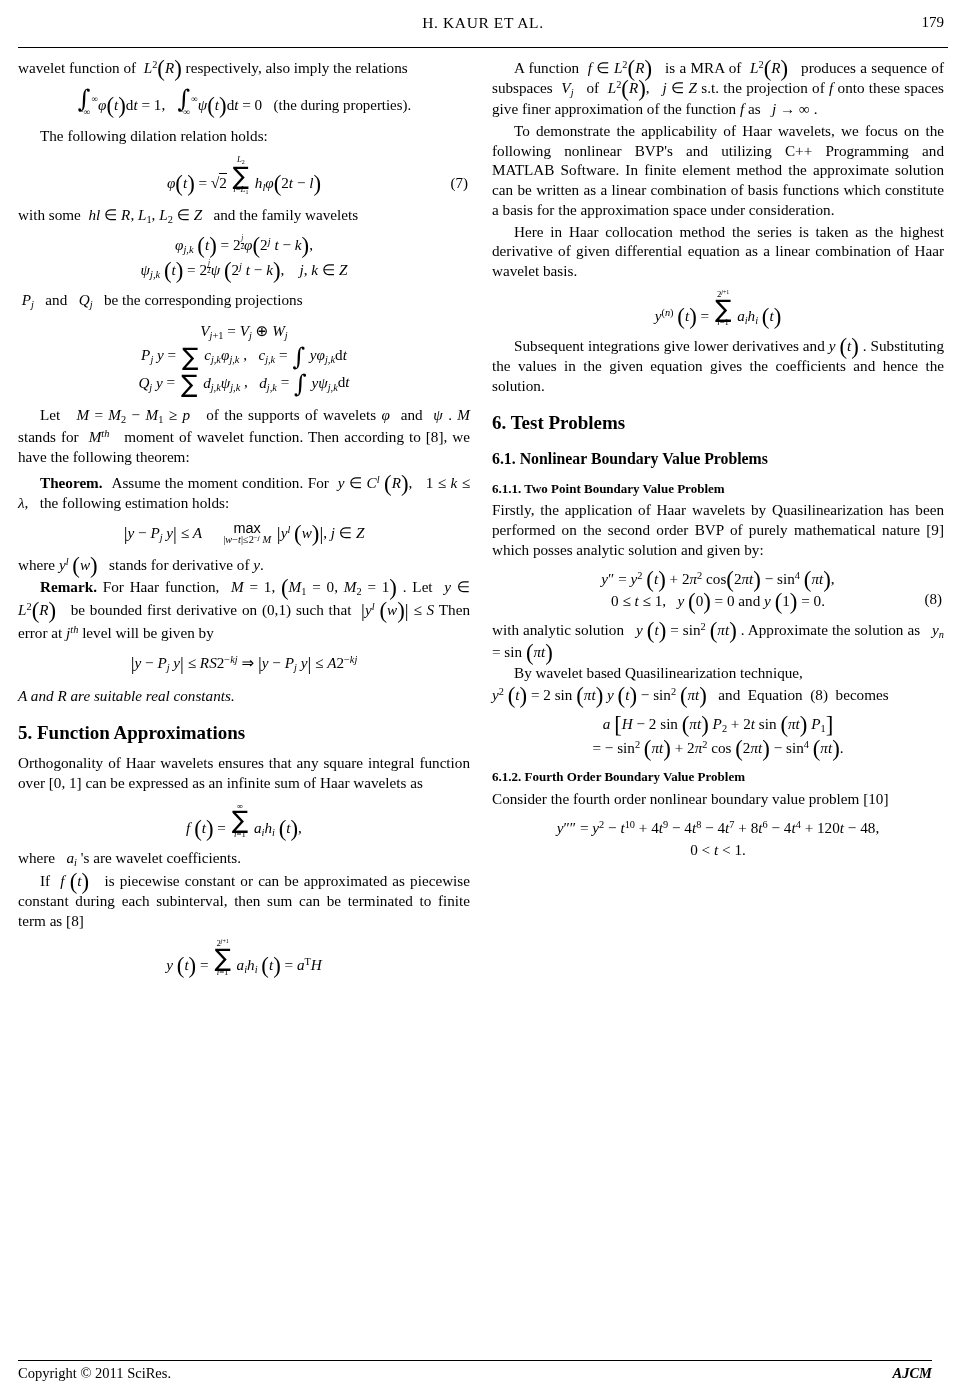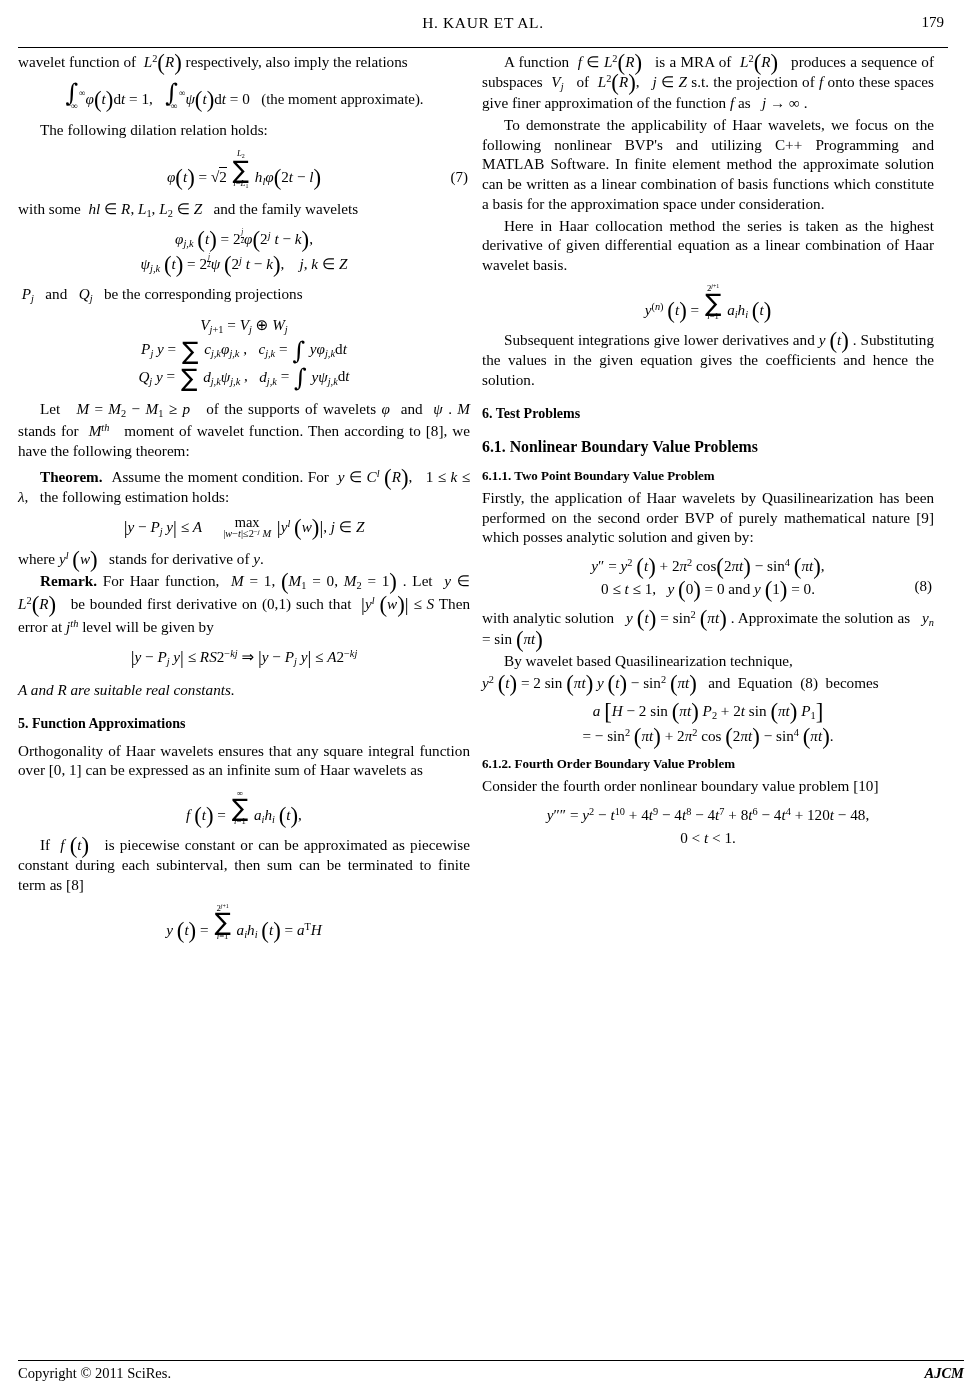--- a/index.html
+++ b/index.html
@@ -40,22 +40,22 @@
     top: 4px;
     font-size: 15px;
   }
   .rule {
     border-top: 1.1px solid #000;
     margin-top: 3px;
   }
   
   .cols {
     display: flex;
-    gap: 12px;
-    margin-top: 4px;
+    gap: 22px;
+    margin-top: 10px;
   }
   .col {
     width: 452px;
     font-size: 15.2px;
     line-height: 1.30;
     text-align: justify;
   }
   p { margin: 0 0 0 0; text-indent: 22px; }
   p.noind { text-indent: 0; }
   p + p { margin-top: 2px; }
@@ -102,40 +102,40 @@
     text-align: center;
     vertical-align: -0.3em;
     line-height: 1;
     margin: 0 1px;
   }
   .intg .sig { font-size: 1.6em; font-family: "DejaVu Serif", serif; }
   .intg .lo { display: block; font-size: 0.62em; margin-top: -0.35em; }
   .absbar { font-size: 1.25em; vertical-align: -0.1em; }
   
   h2.sec {
-    font-size: 14px;
+    font-size: 19px;
     font-weight: bold;
     margin: 16px 0 7px 0;
   }
   h3.sub {
     font-size: 15.8px;
     font-weight: bold;
     margin: 13px 0 5px 0;
   }
   h4.ssub {
     font-size: 13px;
     font-weight: bold;
     margin: 11px 0 3px 0;
   }
   .runin { font-weight: bold; }
   
   .footer {
     position: absolute;
     left: 18px;
-    right: 2px;
+    right: 34px;
     bottom: 14px;
   }
   .footer .frule {
     border-top: 1.1px solid #000;
     margin-bottom: 4px;
   }
   .footer .frow {
     display: flex;
     justify-content: space-between;
     font-size: 14.5px;
@@ -157,21 +157,21 @@
 
     <div class="col">
 
       <p class="noind">
         wavelet function of&nbsp; <i>L</i><sup>2</sup><span class="bigp">(</span><i>R</i><span class="bigp">)</span> respectively, also imply the relations
       </p>
 
       <div class="eq">
         <span class="intg"><span class="sig">∫</span><span class="lo">−∞</span></span><sup style="vertical-align:0.9em;font-size:0.6em">∞</sup><i>φ</i><span class="bigp">(</span><i>t</i><span class="bigp">)</span>d<i>t</i> = 1,&nbsp;&nbsp;
         <span class="intg"><span class="sig">∫</span><span class="lo">−∞</span></span><sup style="vertical-align:0.9em;font-size:0.6em">∞</sup><i>ψ</i><span class="bigp">(</span><i>t</i><span class="bigp">)</span>d<i>t</i> = 0&nbsp;&nbsp;
-        <span style="font-size:0.98em">(the moment approximate).</span>
+        <span style="font-size:0.98em">(the during properties).</span>
       </div>
 
       <p>The following dilation relation holds:</p>
 
       <div class="eq">
         <i>φ</i><span class="bigp">(</span><i>t</i><span class="bigp">)</span> = √<span style="border-top:1px solid #000">2</span>
         <span class="sum"><span class="lim"><i>L</i><sub>2</sub></span><span class="sig">∑</span><span class="lim"><i>l</i>=<i>L</i><sub>1</sub></span></span>
         <i>h<sub>l</sub>φ</i><span class="bigp">(</span>2<i>t</i> − <i>l</i><span class="bigp">)</span>
         <span class="num">(7)</span>
       </div>
@@ -199,21 +199,21 @@
         Let&nbsp;&nbsp; <i>M</i> = <i>M</i><sub>2</sub> − <i>M</i><sub>1</sub> ≥ <i>p</i>&nbsp;&nbsp; of the supports of wavelets <i>φ</i>&nbsp; and&nbsp; <i>ψ</i> . <i>M</i> stands for&nbsp; <i>M<sup>th</sup></i>&nbsp;&nbsp; moment of wavelet function. Then according to [8], we have the following theorem:
       </p>
 
       <p class="blk">
         <span class="runin">Theorem.</span>
         &nbsp;Assume the moment condition. For&nbsp;&nbsp;<i>y</i> ∈ <i>C<sup>l</sup></i> <span class="bigp">(</span><i>R</i><span class="bigp">)</span>,&nbsp;&nbsp; 1 ≤ <i>k</i> ≤ <i>λ</i>,&nbsp;&nbsp; the following estimation holds:
       </p>
 
       <div class="eq">
         <span class="absbar">|</span><i>y</i> − <i>P<sub>j</sub> y</i><span class="absbar">|</span> ≤ <i>A</i>&nbsp;&nbsp;&nbsp;&nbsp;
-        <span class="sum" style="font-size:0.95em"><span class="sig" style="font-size:1em;font-family:Liberation Serif, serif">max</span><span class="lim">|<i>w</i>−<i>t</i>|≤2<sup>−<i>j</i></sup> <i>M</i></span></span>
+        <span class="sum" style="font-size:0.95em"><span class="sig" style="font-size:1em;font-family:Liberation Sans, sans-serif">max</span><span class="lim">|<i>w</i>−<i>t</i>|≤2<sup>−<i>j</i></sup> <i>M</i></span></span>
         <span class="absbar">|</span><i>y<sup>l</sup></i> <span class="bigp">(</span><i>w</i><span class="bigp">)</span><span class="absbar">|</span>, <i>j</i> ∈ <i>Z</i>
       </div>
 
       <p class="noind">
         where <i>y<sup>l</sup></i> <span class="bigp">(</span><i>w</i><span class="bigp">)</span>&nbsp;&nbsp; stands for derivative of <i>y</i>.
       </p>
 
       <p>
         <span class="runin">Remark.</span>
         For Haar function,&nbsp;&nbsp;<i>M</i> = 1, <span class="bigp">(</span><i>M</i><sub>1</sub> = 0, <i>M</i><sub>2</sub> = 1<span class="bigp">)</span> . Let&nbsp;&nbsp;<i>y</i> ∈ <i>L</i><sup>2</sup><span class="bigp">(</span><i>R</i><span class="bigp">)</span>&nbsp;&nbsp; be bounded first derivative on (0,1) such that&nbsp; <span class="absbar">|</span><i>y<sup>l</sup></i> <span class="bigp">(</span><i>w</i><span class="bigp">)</span><span class="absbar">|</span> ≤ <i>S</i> Then error at <i>j<sup>th</sup></i> level will be given by
@@ -228,20 +228,23 @@
       <h2 class="sec">5. Function Approximations</h2>
 
       <p class="noind">Orthogonality of Haar wavelets ensures that any square integral function over [0, 1] can be expressed as an infinite sum of Haar wavelets as</p>
 
       <div class="eq">
         <i>f</i> <span class="bigp">(</span><i>t</i><span class="bigp">)</span> =
         <span class="sum"><span class="lim">∞</span><span class="sig">∑</span><span class="lim"><i>i</i>=1</span></span>
         <i>a<sub>i</sub>h<sub>i</sub></i> <span class="bigp">(</span><i>t</i><span class="bigp">)</span>,
       </div>
 
+      <p class="noind">
+        where&nbsp;&nbsp; <i>a<sub>i</sub></i> 's are wavelet coefficients.
+      </p>
 
       <p>
         If&nbsp;&nbsp;<i>f</i> <span class="bigp">(</span><i>t</i><span class="bigp">)</span>&nbsp;&nbsp; is piecewise constant or can be approximated as piecewise constant during each subinterval, then sum can be terminated to finite term as [8]
       </p>
 
       <div class="eq">
         <i>y</i> <span class="bigp">(</span><i>t</i><span class="bigp">)</span> =
         <span class="sum"><span class="lim">2<sup><i>j</i>+1</sup></span><span class="sig">∑</span><span class="lim"><i>i</i>=1</span></span>
         <i>a<sub>i</sub>h<sub>i</sub></i> <span class="bigp">(</span><i>t</i><span class="bigp">)</span> = <i>a</i><sup>T</sup><i>H</i>
       </div>

